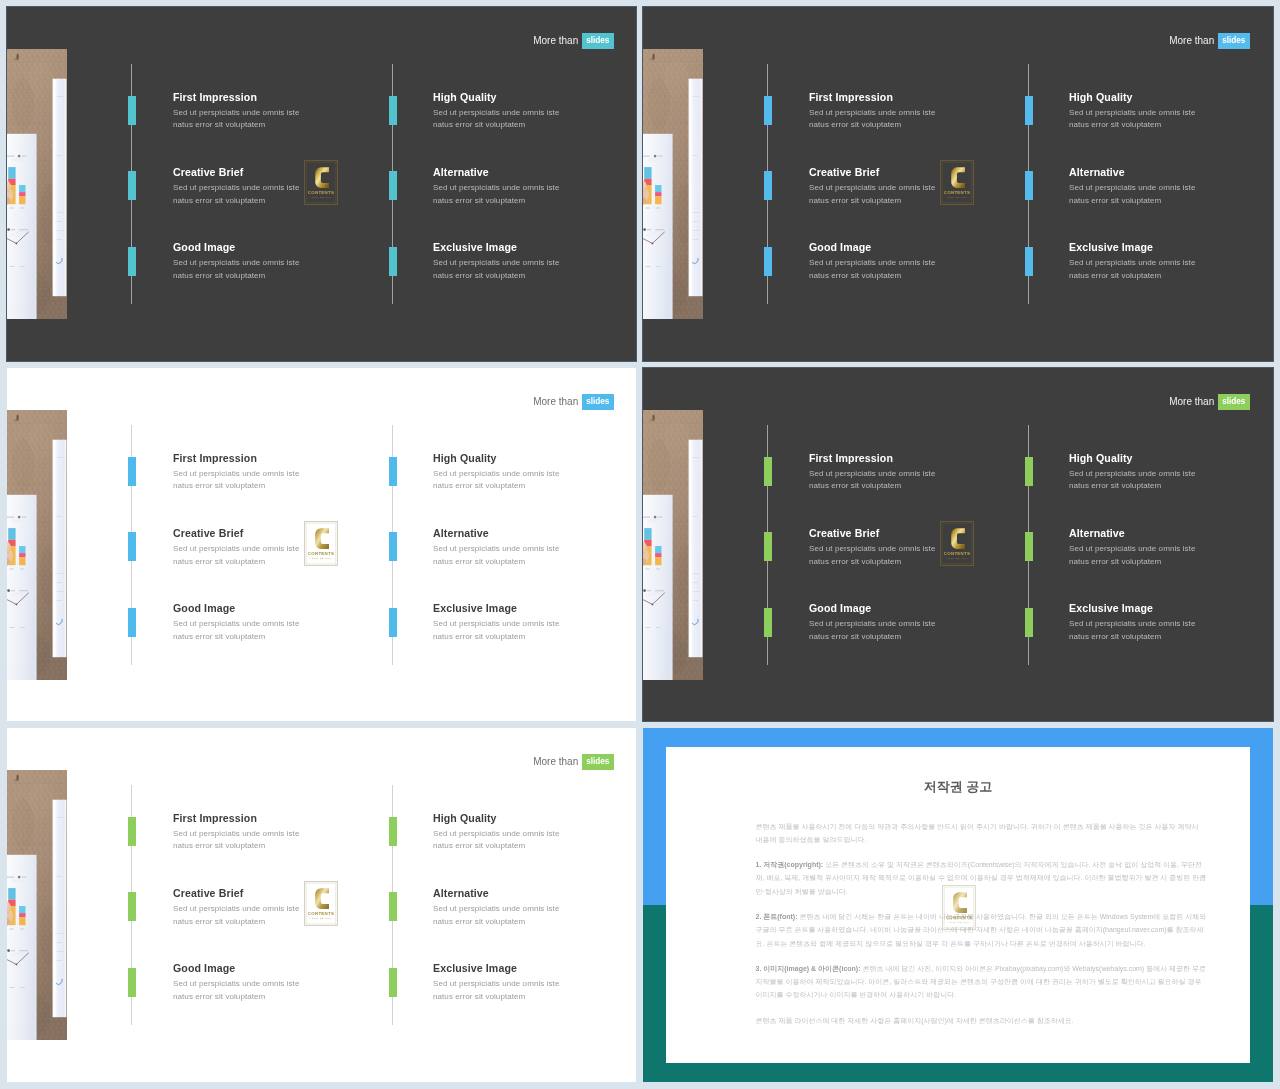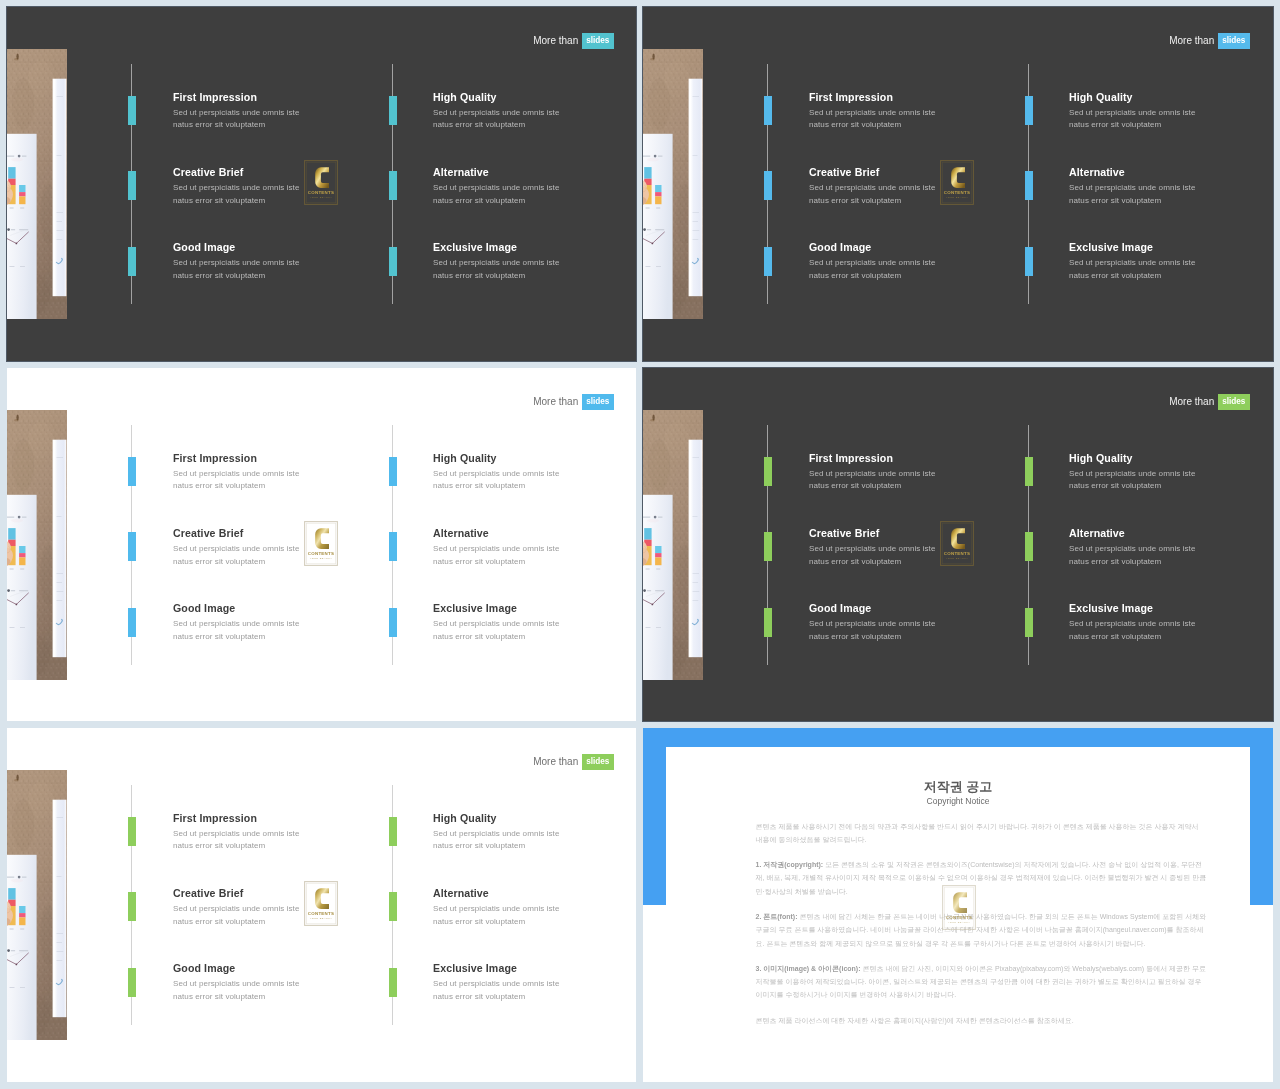--- a/index.html
+++ b/index.html
@@ -895,25 +895,24 @@
   </linearGradient>
  </defs>
  <rect x=".6" y=".6" width="32.8" height="43.8" fill="none" stroke="#cdc6b3" stroke-width="1.1" opacity=".85"></rect>
  <rect x="2.3" y="2.2" width="29.4" height="40.6" fill="none" stroke="#cdc6b3" stroke-width=".7" opacity=".45"></rect>
  <path d="M25 7.3 h-8.0 a5.8 5.8 0 0 0 -5.8 5.8 v9.1 a5.8 5.8 0 0 0 5.8 5.8 h8.0 v-5.0 h-6.2 a1.9 1.9 0 0 1 -1.9 -1.9 v-6.9 a1.9 1.9 0 0 1 1.9 -1.9 h6.2 z" fill="url(#gw4)"></path>
  <text x="17" y="33.6" font-family="Liberation Sans, sans-serif" font-size="4.4" font-weight="bold" letter-spacing=".28" text-anchor="middle" fill="#a68d3f">CONTENTS</text>
  <text x="17" y="38.2" font-family="Liberation Sans, sans-serif" font-size="2.4" letter-spacing=".5" text-anchor="middle" fill="#b6a468">YOUR BEAUTY</text>
 </svg>
       </div>
     </div>
-    <div class="panel" style="left: 643px; top: 728px; width: 630px; height: 353.5px; background: #ffffff;">
+    <div class="panel" style="left: 643px; top: 728px; width: 630px; height: 353.5px; background: #0f766e;">
       <div class="cp-band" style="top: 0px; height: 177px; background: rgb(69, 160, 242);"></div>
       <div class="cp-card" style="left: 23px; top: 19px; width: 584px; height: 316px;">
         <div class="cp-title" style="margin-top: 32px; font-size: 13px; line-height: 16px;">저작권 공고</div>
-        <div class="cp-sub" style="margin-top: 1px; font-size: 8.5px; line-height: 11px;">Copyright Notice</div>
         <div style="position: absolute; left: 89.5px; top: 72.5px; width: 451px; font-size: 7px; line-height: 13.2px;">
           <div class="cp-p" style="margin-bottom: 12.3px;">콘텐츠 제품을 사용하시기 전에 다음의 약관과 주의사항을 반드시 읽어 주시기 바랍니다. 귀하가 이 콘텐츠 제품을 사용하는 것은 사용자 계약서 내용에 동의하셨음을 알려드립니다.</div>
           <div class="cp-p" style="margin-bottom: 12.3px;"><b>1. 저작권(copyright): </b><span>모든 콘텐츠의 소유 및 저작권은 콘텐츠와이즈(Contentswise)의 저작자에게 있습니다. 사전 승낙 없이 상업적 이용, 무단전재, 배포, 복제, 개별적 유사이미지 제작 목적으로 이용하실 수 없으며 이용하실 경우 법적제재에 있습니다. 이러한 불법행위가 발견 시 증빙된 만큼 민·형사상의 처벌을 받습니다.</span></div>
           <div class="cp-p" style="margin-bottom: 12.3px;"><b>2. 폰트(font): </b><span>콘텐츠 내에 담긴 서체는 한글 폰트는 네이버 나눔글꼴을 사용하였습니다. 한글 외의 모든 폰트는 Windows System에 포함된 서체와 구글의 무료 폰트를 사용하였습니다. 네이버 나눔글꼴 라이선스에 대한 자세한 사항은 네이버 나눔글꼴 홈페이지(hangeul.naver.com)를 참조하세요. 폰트는 콘텐츠와 함께 제공되지 않으므로 필요하실 경우 각 폰트를 구하시거나 다른 폰트로 변경하여 사용하시기 바랍니다.</span></div>
           <div class="cp-p" style="margin-bottom: 12.3px;"><b>3. 이미지(image) &amp; 아이콘(icon): </b><span>콘텐츠 내에 담긴 사진, 이미지와 아이콘은 Pixabay(pixabay.com)와 Webalys(webalys.com) 등에서 제공한 무료 저작물을 이용하여 제작되었습니다. 아이콘, 일러스트와 제공되는 콘텐츠의 구성만큼 이에 대한 권리는 귀하가 별도로 확인하시고 필요하실 경우 이미지를 수정하시거나 이미지를 변경하여 사용하시기 바랍니다.</span></div>
           <div class="cp-p" style="margin-bottom: 12.3px;">콘텐츠 제품 라이선스에 대한 자세한 사항은 홈페이지(사람인)에 자세한 콘텐츠라이선스를 참조하세요.</div>
         </div>
       </div>
       <div class="wm" style="left: 299px; top: 157px; width: 33px; height: 40px; opacity: 0.8;">
 <svg viewBox="0 0 34 45" width="34" height="45">

